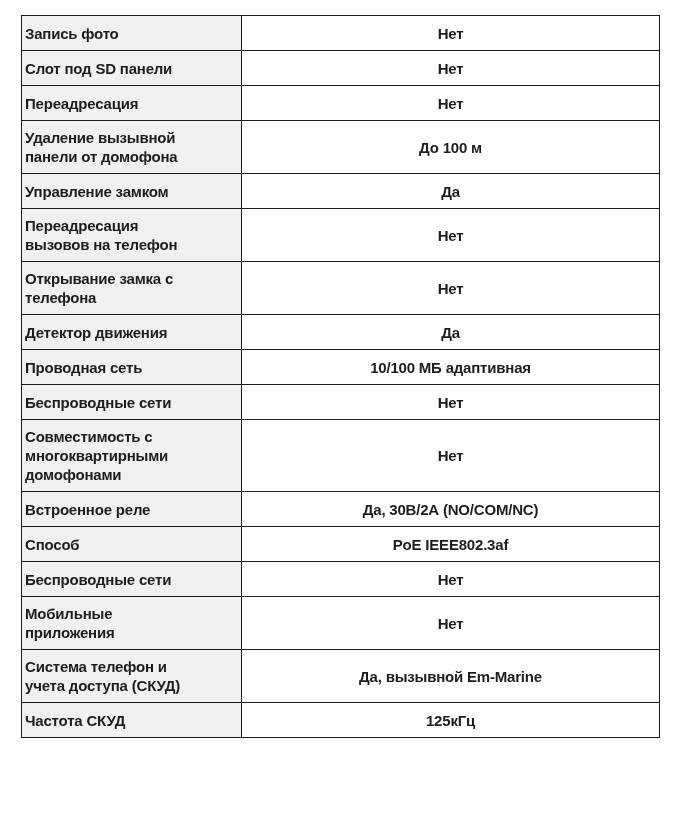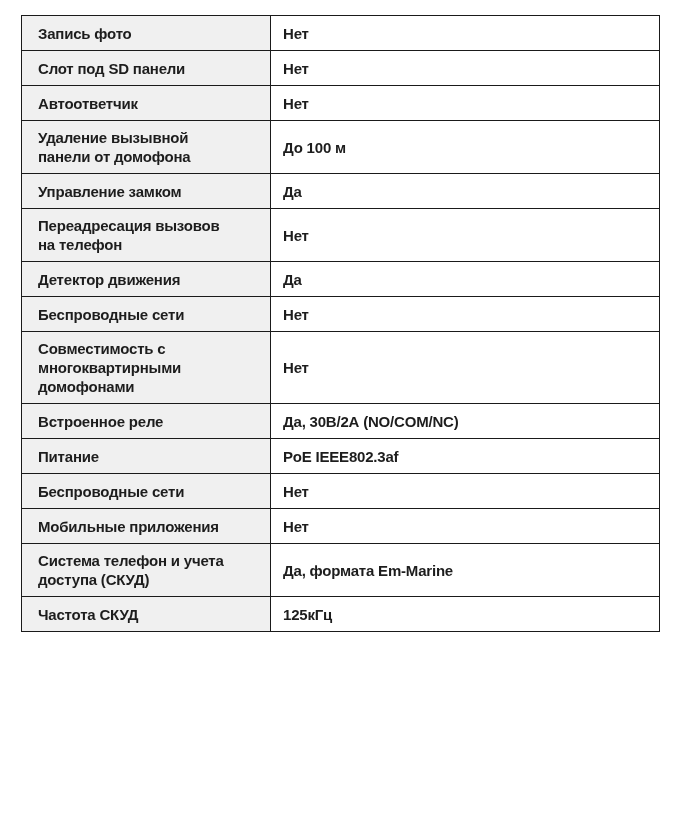--- a/index.html
+++ b/index.html
@@ -28,28 +28,28 @@
   table.specs td{
     border:1px solid var(--border);
     font-size:15px;
     font-weight:700;
     line-height:19px;
     color:var(--text);
     vertical-align:middle;
     letter-spacing:-0.2px;
   }
   td.label{
-    width:249px;
+    width:220px;
     background:var(--label-bg);
     text-align:left;
-    padding:7px 36px 7px 16px;
+    padding:7px 36px 7px 3px;
   }
   td.value{
     background:var(--value-bg);
-    text-align:left;
+    text-align:center;
     padding:7px 12px;
   }
   tr.spec-row{ height:35px; }
 </style>
 </head>
 <body>
 
 <div class="page">
   <table class="specs">
     <tbody>
@@ -57,83 +57,91 @@
     <td class="label">Запись фото</td>
     <td class="value">Нет</td>
   </tr>
 
   <tr class="spec-row">
     <td class="label">Слот под SD панели</td>
     <td class="value">Нет</td>
   </tr>
 
   <tr class="spec-row">
-    <td class="label">Автоответчик</td>
+    <td class="label">Переадресация</td>
     <td class="value">Нет</td>
   </tr>
 
   <tr class="spec-row">
     <td class="label">Удаление вызывной панели от домофона</td>
     <td class="value">До 100 м</td>
   </tr>
 
   <tr class="spec-row">
     <td class="label">Управление замком</td>
     <td class="value">Да</td>
   </tr>
 
   <tr class="spec-row">
     <td class="label">Переадресация вызовов на телефон</td>
     <td class="value">Нет</td>
   </tr>
 
+  <tr class="spec-row">
+    <td class="label">Открывание замка с телефона</td>
+    <td class="value">Нет</td>
+  </tr>
 
   <tr class="spec-row">
     <td class="label">Детектор движения</td>
     <td class="value">Да</td>
   </tr>
 
 
+  <tr class="spec-row">
+    <td class="label">Проводная сеть</td>
+    <td class="value">10/100 МБ адаптивная</td>
+  </tr>
 
 
   <tr class="spec-row">
     <td class="label">Беспроводные сети</td>
     <td class="value">Нет</td>
   </tr>
 
   <tr class="spec-row">
     <td class="label">Совместимость с многоквартирными домофонами</td>
     <td class="value">Нет</td>
   </tr>
 
   <tr class="spec-row">
     <td class="label">Встроенное реле</td>
     <td class="value">Да, 30В/2А (NO/COM/NC)</td>
   </tr>
 
   <tr class="spec-row">
-    <td class="label">Питание</td>
+    <td class="label">Способ</td>
     <td class="value">PoE IEEE802.3af</td>
   </tr>
 
 
 
   <tr class="spec-row">
     <td class="label">Беспроводные сети</td>
     <td class="value">Нет</td>
   </tr>
 
   <tr class="spec-row">
     <td class="label">Мобильные приложения</td>
     <td class="value">Нет</td>
   </tr>
 
   <tr class="spec-row">
     <td class="label">Система телефон и учета доступа (СКУД)</td>
-    <td class="value">Да, формата Em-Marine</td>
+    <td class="value">Да, вызывной Em-Marine</td>
   </tr>
 
   <tr class="spec-row">
     <td class="label">Частота СКУД</td>
     <td class="value">125кГц</td>
   </tr>
 </tbody>
   </table>
 </div>
 

